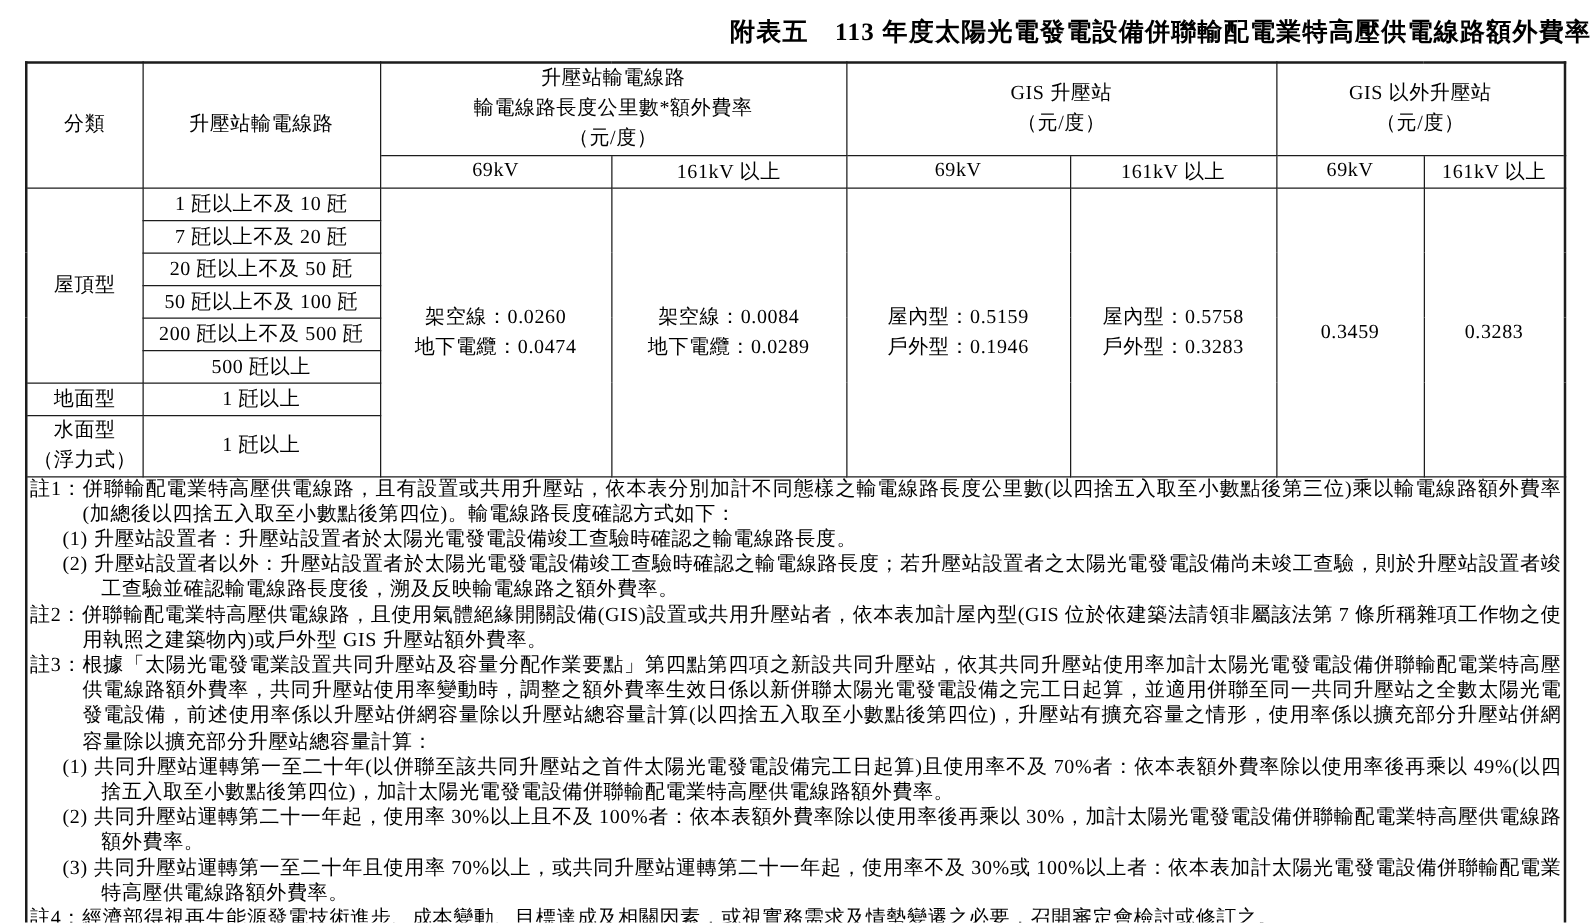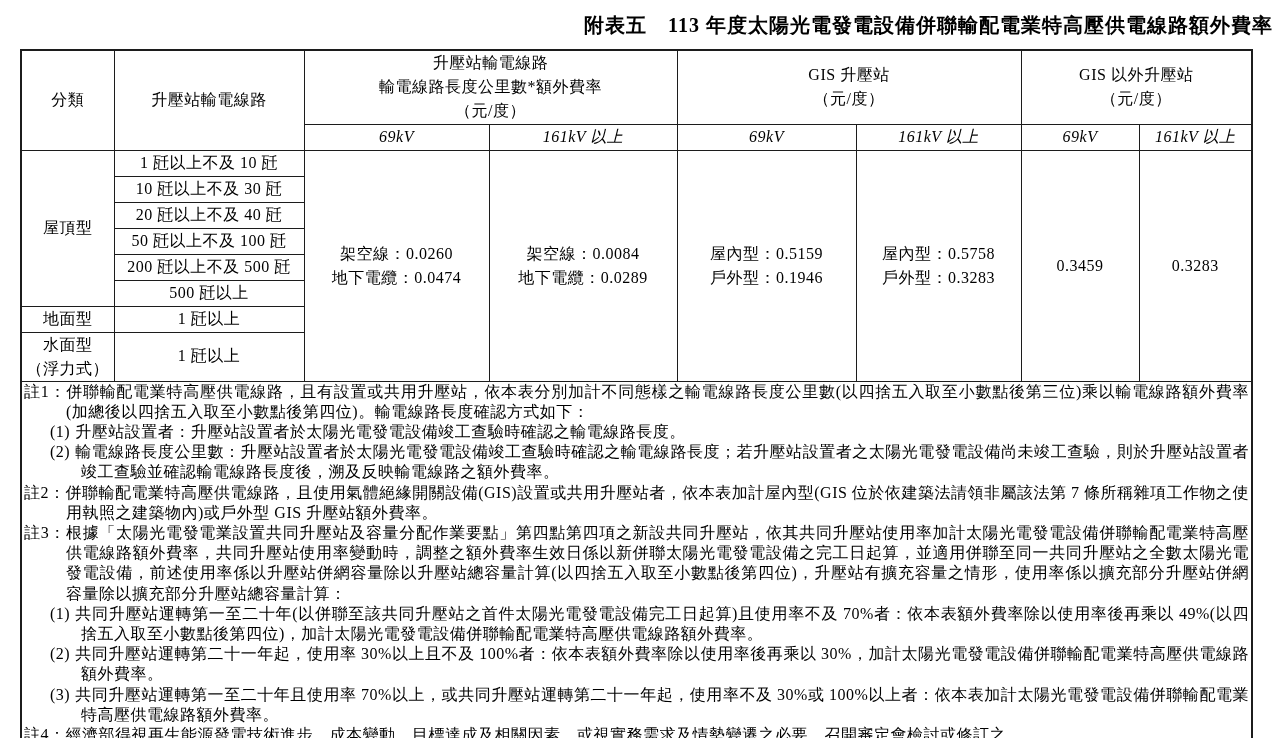--- a/index.html
+++ b/index.html
@@ -16,21 +16,21 @@
   table.rates {
     border-collapse: collapse; margin: 0 auto; width: 1231px;
     table-layout: fixed; border: 2px solid #1c1c1c;
   }
   table.rates td {
     border: 1px solid #1c1c1c; text-align: center; vertical-align: middle;
     font-size: 16px; padding: 0 2px; letter-spacing: 0.5px;
   }
   tr.group-head-row { height: 74px; }
   tr.group-head-row td { line-height: 24px; }
-  tr.sub-head-row { height: 26px; font-style: italic; }
+  tr.sub-head-row { height: 26px; }
   tr.cap-row { height: 26px; }
   tr.ground-row { height: 26px; }
   tr.water-row { height: 42px; }
   .two-line div { line-height: 24px; }
   td.notes-cell {
     height: 344px; text-align: left; vertical-align: top;
     padding: 3px 6px 4px 8px; font-size: 15px; line-height: 20.2px;
     letter-spacing: 0.2px;
   }
   .note { margin: 0; padding-left: 42px; text-indent: -42px; text-align: justify; }
@@ -98,24 +98,24 @@
       <div>戶外型：0.1946</div>
     </td>
     <td rowspan="8" class="two-line">
       <div>屋內型：0.5758</div>
       <div>戶外型：0.3283</div>
     </td>
     <td rowspan="8">0.3459</td>
     <td rowspan="8">0.3283</td>
   </tr>
   <tr class="cap-row">
-    <td>10 瓩以上不及 30 瓩</td>
+    <td>7 瓩以上不及 20 瓩</td>
   </tr>
   <tr class="cap-row">
-    <td>20 瓩以上不及 40 瓩</td>
+    <td>20 瓩以上不及 50 瓩</td>
   </tr>
   <tr class="cap-row">
     <td>50 瓩以上不及 100 瓩</td>
   </tr>
   <tr class="cap-row">
     <td>200 瓩以上不及 500 瓩</td>
   </tr>
   <tr class="cap-row">
     <td>500 瓩以上</td>
   </tr>
@@ -130,21 +130,21 @@
       <div>水面型</div>
       <div>（浮力式）</div>
     </td>
     <td>1 瓩以上</td>
   </tr>
 
   <tr>
     <td colspan="8" class="notes-cell">
       <p class="note"><span>註1：</span><span>併聯輸配電業特高壓供電線路，且有設置或共用升壓站，依本表分別加計不同態樣之輸電線路長度公里數(以四捨五入取至小數點後第三位)乘以輸電線路額外費率(加總後以四捨五入取至小數點後第四位)。輸電線路長度確認方式如下：</span></p>
       <p class="note-sub"><span class="sub-label">(1)</span><span>升壓站設置者：升壓站設置者於太陽光電發電設備竣工查驗時確認之輸電線路長度。</span></p>
-      <p class="note-sub"><span class="sub-label">(2)</span><span>輸電線路長度公里數：升壓站設置者於太陽光電發電設備竣工查驗時確認之輸電線路長度；若升壓站設置者之太陽光電發電設備尚未竣工查驗，則於升壓站設置者竣工查驗並確認輸電線路長度後，溯及反映輸電線路之額外費率。</span></p>
+      <p class="note-sub"><span class="sub-label">(2)</span><span>升壓站設置者以外：升壓站設置者於太陽光電發電設備竣工查驗時確認之輸電線路長度；若升壓站設置者之太陽光電發電設備尚未竣工查驗，則於升壓站設置者竣工查驗並確認輸電線路長度後，溯及反映輸電線路之額外費率。</span></p>
 
       <p class="note"><span>註2：</span><span>併聯輸配電業特高壓供電線路，且使用氣體絕緣開關設備(GIS)設置或共用升壓站者，依本表加計屋內型(GIS 位於依建築法請領非屬該法第 7 條所稱雜項工作物之使用執照之建築物內)或戶外型 GIS 升壓站額外費率。</span></p>
 
       <p class="note"><span>註3：</span><span>根據「太陽光電發電業設置共同升壓站及容量分配作業要點」第四點第四項之新設共同升壓站，依其共同升壓站使用率加計太陽光電發電設備併聯輸配電業特高壓供電線路額外費率，共同升壓站使用率變動時，調整之額外費率生效日係以新併聯太陽光電發電設備之完工日起算，並適用併聯至同一共同升壓站之全數太陽光電發電設備，前述使用率係以升壓站併網容量除以升壓站總容量計算(以四捨五入取至小數點後第四位)，升壓站有擴充容量之情形，使用率係以擴充部分升壓站併網容量除以擴充部分升壓站總容量計算：</span></p>
       <p class="note-sub"><span class="sub-label">(1)</span><span>共同升壓站運轉第一至二十年(以併聯至該共同升壓站之首件太陽光電發電設備完工日起算)且使用率不及 70%者：依本表額外費率除以使用率後再乘以 49%(以四捨五入取至小數點後第四位)，加計太陽光電發電設備併聯輸配電業特高壓供電線路額外費率。</span></p>
       <p class="note-sub"><span class="sub-label">(2)</span><span>共同升壓站運轉第二十一年起，使用率 30%以上且不及 100%者：依本表額外費率除以使用率後再乘以 30%，加計太陽光電發電設備併聯輸配電業特高壓供電線路額外費率。</span></p>
       <p class="note-sub"><span class="sub-label">(3)</span><span>共同升壓站運轉第一至二十年且使用率 70%以上，或共同升壓站運轉第二十一年起，使用率不及 30%或 100%以上者：依本表加計太陽光電發電設備併聯輸配電業特高壓供電線路額外費率。</span></p>
 
       <p class="note"><span>註4：</span><span>經濟部得視再生能源發電技術進步、成本變動、目標達成及相關因素，或視實務需求及情勢變遷之必要，召開審定會檢討或修訂之。</span></p>
     </td>

